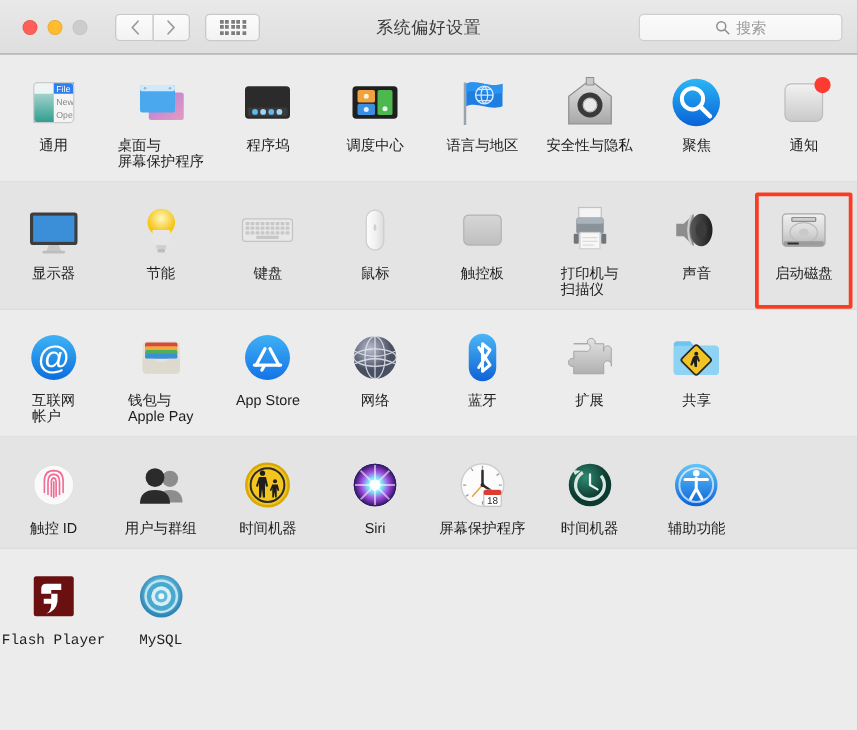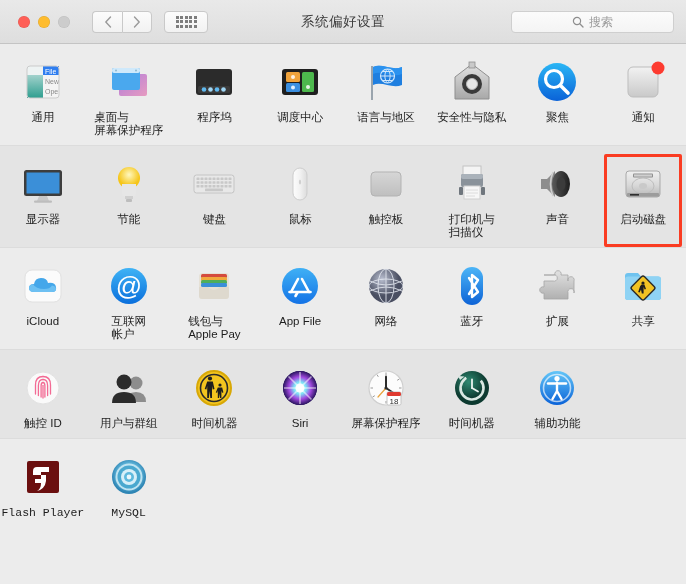--- a/index.html
+++ b/index.html
@@ -450,30 +450,20 @@
       <rect x="11" y="34" width="9" height="1.6" fill="#2e2e2e"></rect>
             </svg>
           </div>
           <div class="label">启动磁盘</div>
         </div>
       </div>
       <div class="prefrow">
         <div class="cell">
           <div class="iconwrap">
             <svg class="ic" viewBox="0 0 48 48">
-      <rect x="6" y="8" width="36" height="32" rx="7" fill="#fbfbfb" stroke="#e0e0e0" stroke-width="1"></rect>
-      <path d="M15 30 Q10 30 10 26 Q10 22 15 22 Q16 16 22 16 Q28 16 29 21 Q36 20 37 25 Q38 30 33 30 Z" fill="#44a7ea"></path>
-      <path d="M15 30 Q10 30 10 26 Q10 23 14 22.3 Q17 27 25 27 Q31 27 33 23.5 Q37 24 37 27 Q37 30 33 30 Z" fill="#6dc0f2"></path>
-            </svg>
-          </div>
-          <div class="label">iCloud</div>
-        </div>
-        <div class="cell">
-          <div class="iconwrap">
-            <svg class="ic" viewBox="0 0 48 48">
       <defs>
                 <linearGradient id="at" x1="0" y1="0" x2="0" y2="1">
                   <stop offset="0" stop-color="#3fb3f5"></stop>
                   <stop offset="1" stop-color="#0a6fdc"></stop>
                 </linearGradient>
               </defs>
       <circle cx="24" cy="24" r="18" fill="url(#at)"></circle>
       <text x="24" y="33" font-size="26" fill="#fff" text-anchor="middle" font-family="Liberation Sans">@</text>
             </svg>
           </div>
@@ -505,21 +495,21 @@
               </defs>
       <circle cx="24" cy="24" r="18" fill="url(#as)"></circle>
       <g stroke="#fff" stroke-width="2.6" stroke-linecap="round" fill="none">
         <path d="M15 30 L22 17"></path>
                 <path d="M33 30 L26 17"></path>
                 <path d="M13.5 30 H34.5"></path>
         <path d="M19.5 34 L21.5 30.5"></path>
       </g>
             </svg>
           </div>
-          <div class="label">App File</div>
+          <div class="label">App Store</div>
         </div>
         <div class="cell">
           <div class="iconwrap">
             <svg class="ic" viewBox="0 0 48 48">
       <defs>
                 <radialGradient id="nw" cx="38%" cy="30%">
                   <stop offset="0" stop-color="#b9bfd0"></stop>
                   <stop offset="1" stop-color="#4a4f62"></stop>
                 </radialGradient>
               </defs>

